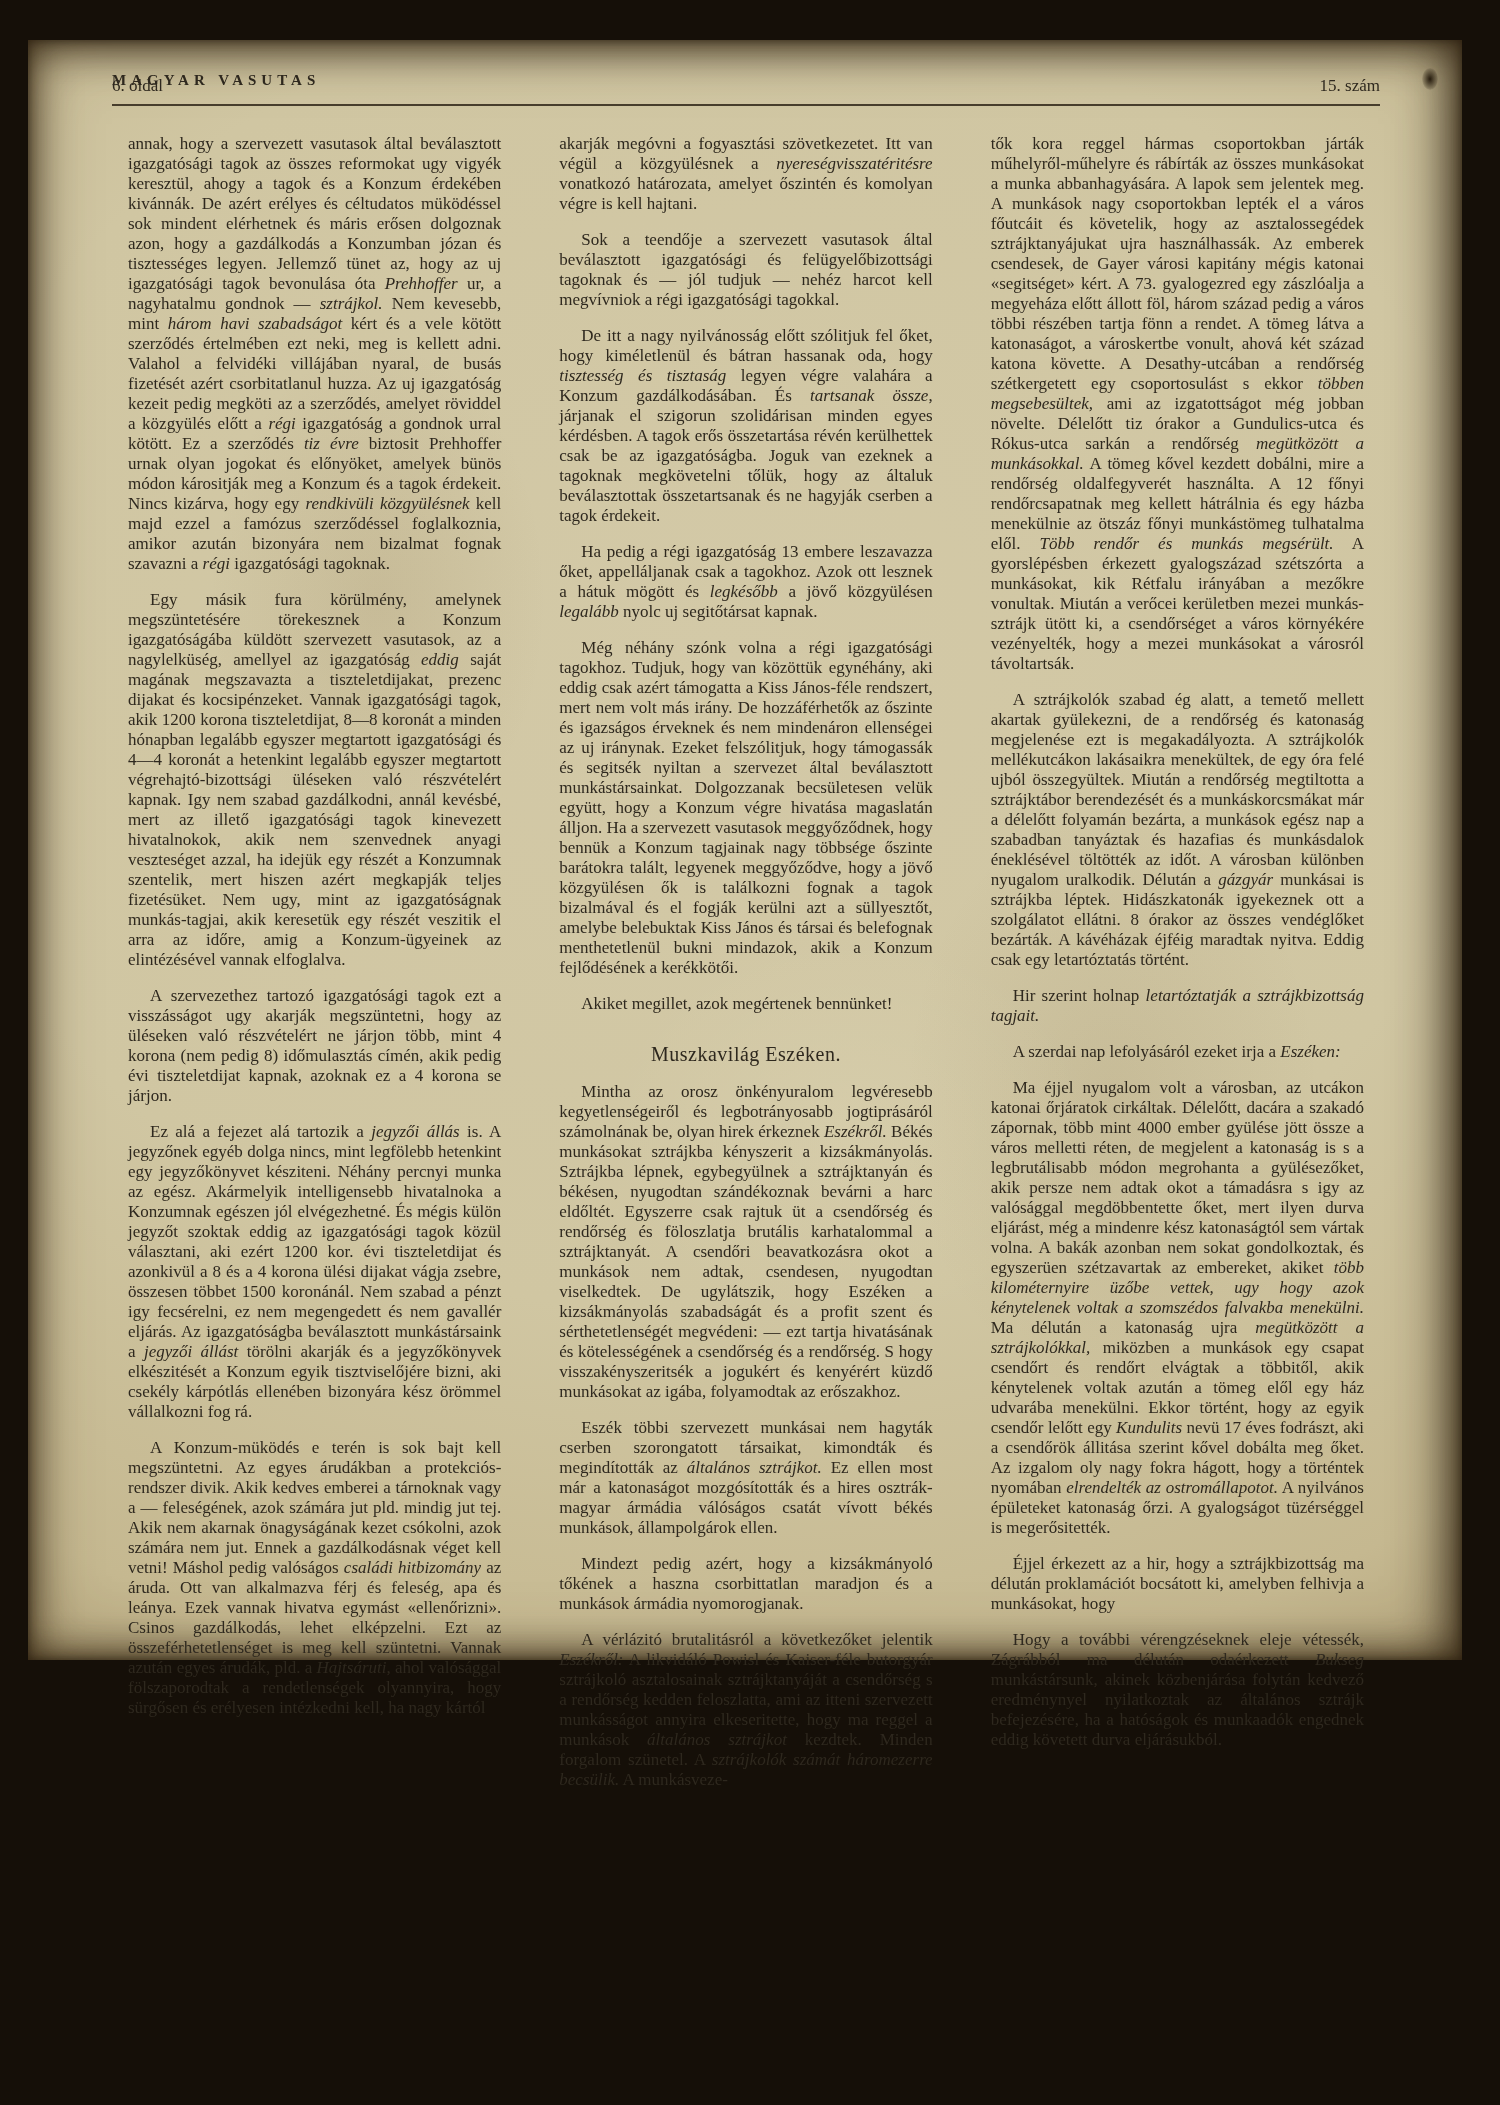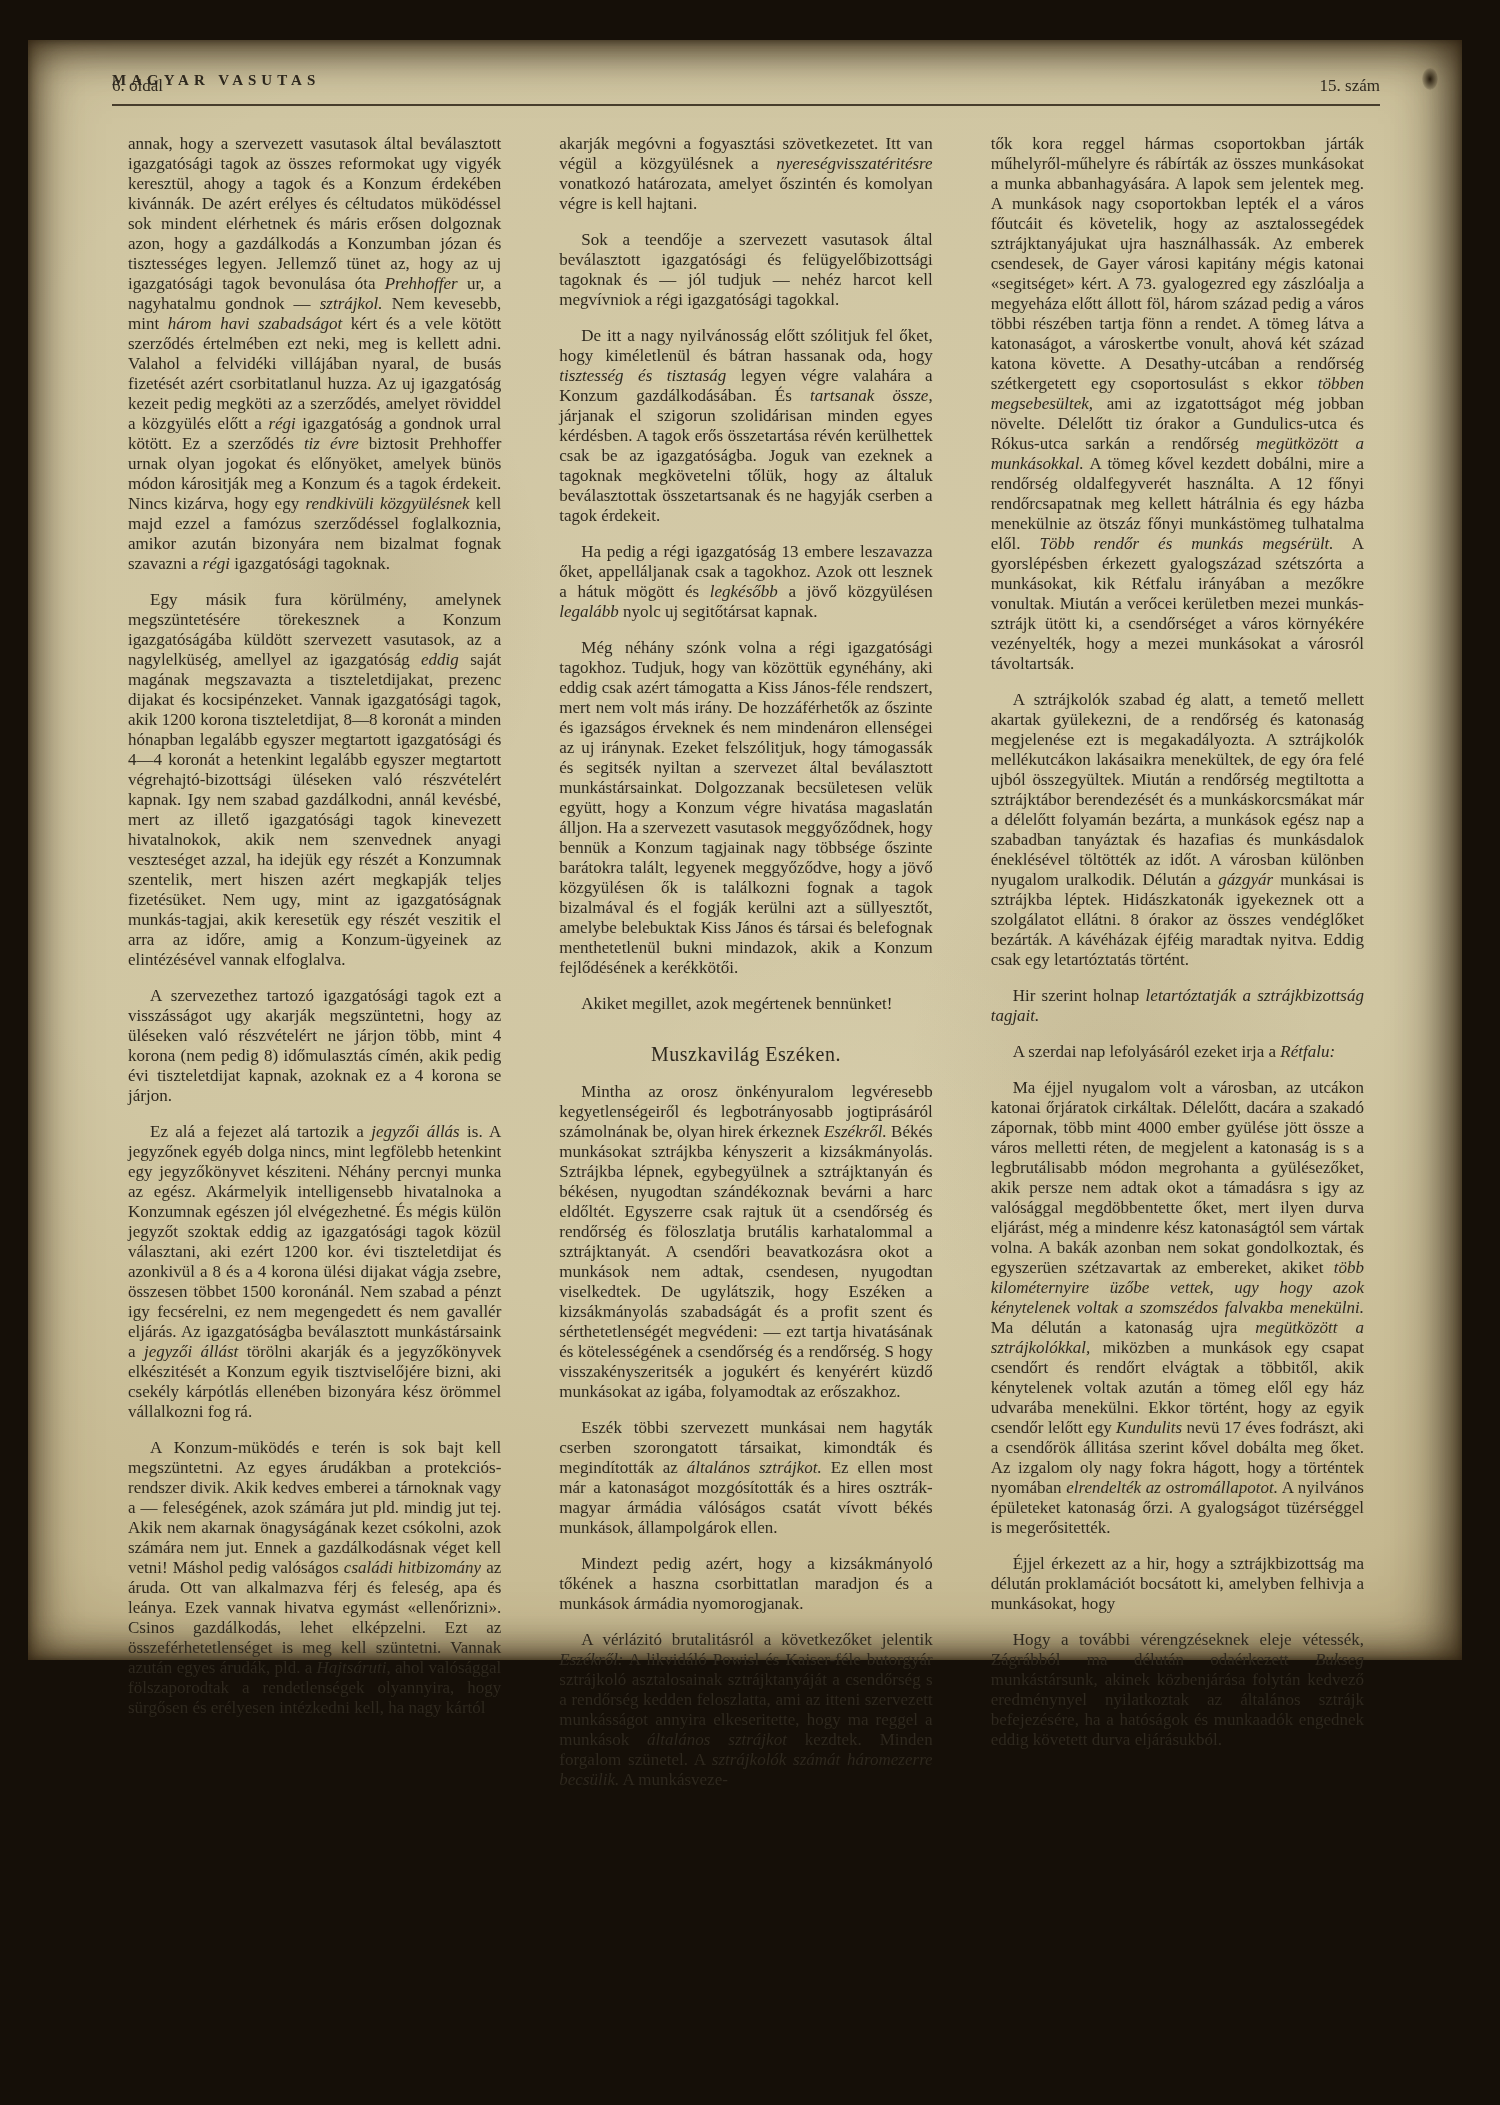--- a/index.html
+++ b/index.html
@@ -100,21 +100,21 @@
             <p class="para">Mindezt pedig azért, hogy a kizsákmányoló tőkének a haszna csorbittatlan maradjon és a munkások ármádia nyomorogjanak.</p>
             <p class="para">A vérlázitó brutalitásról a következőket jelentik <i>Eszékről:</i> A likvidáló Powisl és Kaiser-féle butorgyár sztrájkoló asztalosainak sztrájktanyáját a csendőrség s a rendőrség kedden feloszlatta, ami az itteni szervezett munkásságot annyira elkeseritette, hogy ma reggel a munkások <i>általános sztrájkot</i> kezdtek. Minden forgalom szünetel. A <i>sztrájkolók számát háromezerre becsülik.</i> A munkásveze-</p>
           </div>
       </div>
 
       <div class="col">
 
       <p class="para">tők kora reggel hármas csoportokban járták műhelyről-műhelyre és rábírták az összes munkásokat a munka abbanhagyására. A lapok sem jelentek meg. A munkások nagy csoportokban lepték el a város főutcáit és követelik, hogy az asztalossegédek sztrájktanyájukat ujra használhassák. Az emberek csendesek, de Gayer városi kapitány mégis katonai «segitséget» kért. A 73. gyalogezred egy zászlóalja a megyeháza előtt állott föl, három század pedig a város többi részében tartja fönn a rendet. A tömeg látva a katonaságot, a városkertbe vonult, ahová két század katona követte. A Desathy-utcában a rendőrség szétkergetett egy csoportosulást s ekkor <i>többen megsebesültek,</i> ami az izgatottságot még jobban növelte. Délelőtt tiz órakor a Gundulics-utca és Rókus-utca sarkán a rendőrség <i>megütközött a munkásokkal.</i> A tömeg kővel kezdett dobálni, mire a rendőrség oldalfegyverét használta. A 12 főnyi rendőrcsapatnak meg kellett hátrálnia és egy házba menekülnie az ötszáz főnyi munkástömeg tulhatalma elől. <i>Több rendőr és munkás megsérült.</i> A gyorslépésben érkezett gyalogszázad szétszórta a munkásokat, kik Rétfalu irányában a mezőkre vonultak. Miután a verőcei kerületben mezei munkás-sztrájk ütött ki, a csendőrséget a város környékére vezényelték, hogy a mezei munkásokat a városról távoltartsák.</p>
           <p class="para">A sztrájkolók szabad ég alatt, a temető mellett akartak gyülekezni, de a rendőrség és katonaság megjelenése ezt is megakadályozta. A sztrájkolók mellékutcákon lakásaikra menekültek, de egy óra felé ujból összegyültek. Miután a rendőrség megtiltotta a sztrájktábor berendezését és a munkáskorcsmákat már a délelőtt folyamán bezárta, a munkások egész nap a szabadban tanyáztak és hazafias és munkásdalok éneklésével töltötték az időt. A városban különben nyugalom uralkodik. Délután a <i>gázgyár</i> munkásai is sztrájkba léptek. Hidászkatonák igyekeznek ott a szolgálatot ellátni. 8 órakor az összes vendéglőket bezárták. A kávéházak éjféig maradtak nyitva. Eddig csak egy letartóztatás történt.</p>
           <p class="para">Hir szerint holnap <i>letartóztatják a sztrájkbizottság tagjait.</i></p>
-          <p class="para">A szerdai nap lefolyásáról ezeket irja a <i>Rétfalu:</i></p>
+          <p class="para">A szerdai nap lefolyásáról ezeket irja a <i>Eszéken:</i></p>
           <p class="para">Ma éjjel nyugalom volt a városban, az utcákon katonai őrjáratok cirkáltak. Délelőtt, dacára a szakadó zápornak, több mint 4000 ember gyülése jött össze a város melletti réten, de megjelent a katonaság is s a legbrutálisabb módon megrohanta a gyülésezőket, akik persze nem adtak okot a támadásra s igy az valósággal megdöbbentette őket, mert ilyen durva eljárást, még a mindenre kész katonaságtól sem vártak volna. A bakák azonban nem sokat gondolkoztak, és egyszerüen szétzavartak az embereket, akiket <i>több kilométernyire üzőbe vettek, ugy hogy azok kénytelenek voltak a szomszédos falvakba menekülni.</i> Ma délután a katonaság ujra <i>megütközött a sztrájkolókkal,</i> miközben a munkások egy csapat csendőrt és rendőrt elvágtak a többitől, akik kénytelenek voltak azután a tömeg elől egy ház udvarába menekülni. Ekkor történt, hogy az egyik csendőr lelőtt egy <i>Kundulits</i> nevü 17 éves fodrászt, aki a csendőrök állitása szerint kővel dobálta meg őket. Az izgalom oly nagy fokra hágott, hogy a történtek nyomában <i>elrendelték az ostromállapotot.</i> A nyilvános épületeket katonaság őrzi. A gyalogságot tüzérséggel is megerősitették.</p>
           <p class="para">Éjjel érkezett az a hir, hogy a sztrájkbizottság ma délután proklamációt bocsátott ki, amelyben felhivja a munkásokat, hogy</p>
           <p class="para">Hogy a további vérengzéseknek eleje vétessék, Zágrábból ma délután odaérkezett <i>Bukseg</i> munkástársunk, akinek közbenjárása folytán kedvező eredménynyel nyilatkoztak az általános sztrájk befejezésére, ha a hatóságok és munkaadók engednek eddig követett durva eljárásukból.</p>
         </div>
 
     </div>
   </div>
 </div>
 
 </body></html>

